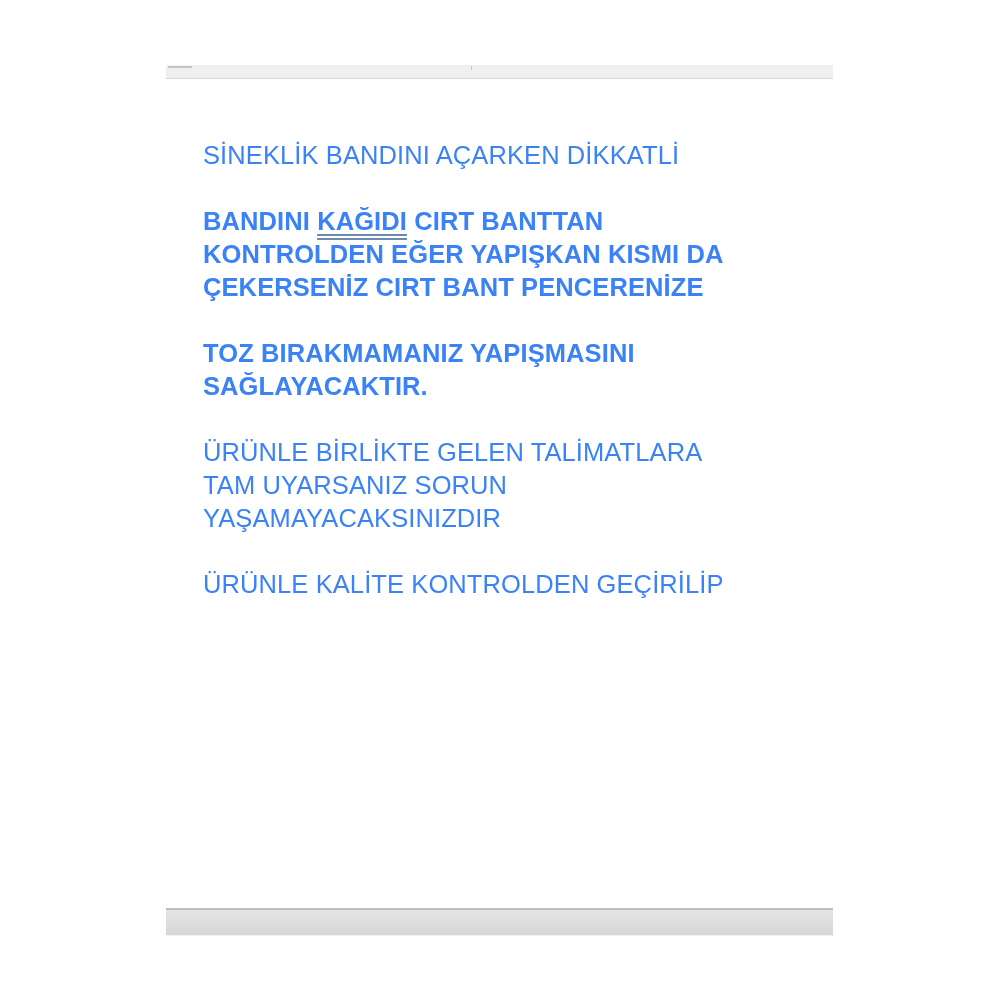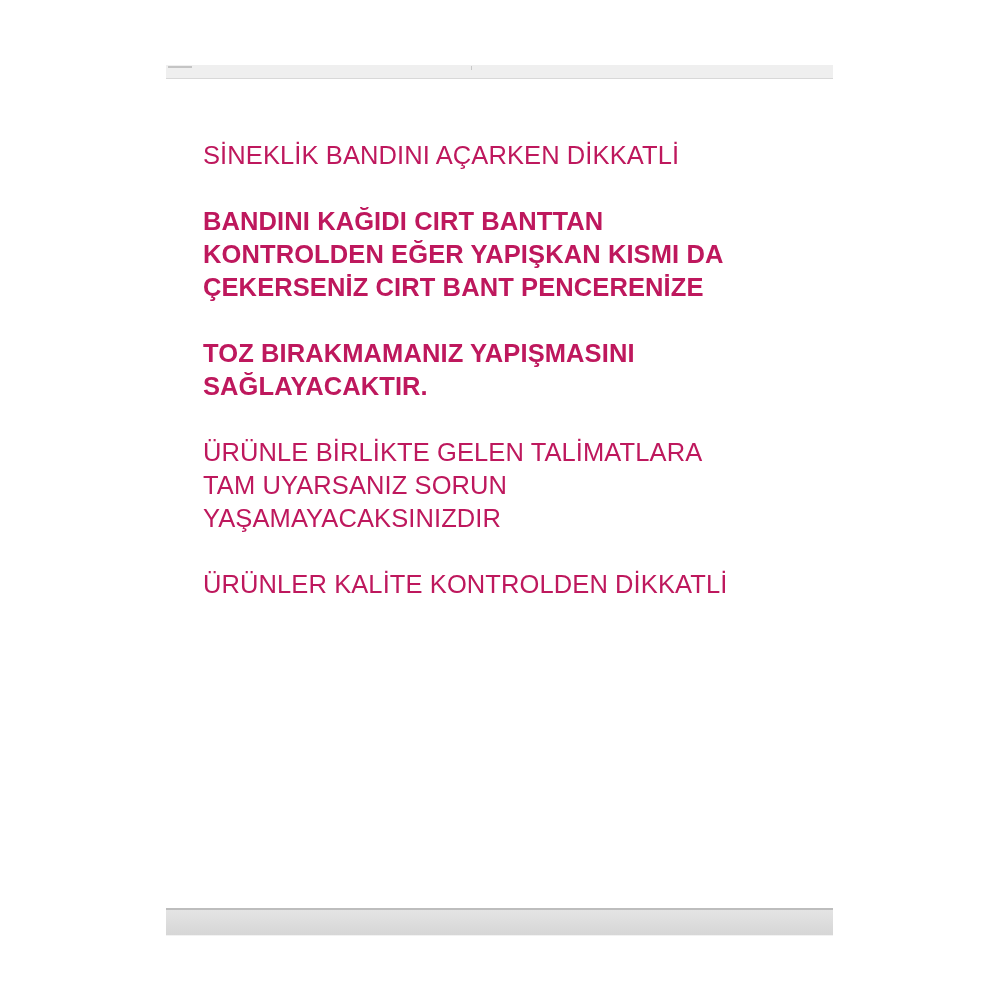--- a/index.html
+++ b/index.html
@@ -2,25 +2,25 @@
 <html><head>
 <meta charset="utf-8">
 <style>
   html, body { margin:0; padding:0; background:#ffffff; }
   body { width:1000px; height:1000px; position:relative; overflow:hidden; font-family:"Liberation Sans", sans-serif; }
   .frame { position:absolute; left:166px; width:667px; }
   .top-bar { top:65px; height:13px; background:#efefef; border-bottom:1px solid #d8d8d8; }
   .top-bar .indicator { position:absolute; left:2px; top:1px; width:24px; height:2px; background:#c4c4c4; }
   .top-bar .tick { position:absolute; left:305px; top:1px; width:1px; height:4px; background:#c8c8c8; }
   .bottom-bar { top:908px; height:25px; background:linear-gradient(#e4e4e4,#d6d6d6); border-top:2px solid #bdbdbd; border-bottom:1px solid #f2f2f2; }
-  .doc { position:absolute; left:203px; top:139px; width:620px; color:#be185d; font-size:25.5px; line-height:33px; letter-spacing:0.1px; }
+  .doc { position:absolute; left:203px; top:139px; width:620px; color:#3b82f6; font-size:25.5px; line-height:33px; letter-spacing:0.1px; }
   .para { margin:0 0 33px 0; }
   .para.bold { font-weight:bold; }
   .line { display:block; white-space:nowrap; }
-  .spell { text-decoration-style:double; text-decoration-color:#6a8ab0; text-underline-offset:4px; }
+  .spell { text-decoration:underline; text-decoration-style:double; text-decoration-color:#6a8ab0; text-underline-offset:4px; }
   .caret { display:inline-block; width:1.5px; height:33px; background:#222; vertical-align:-7px; margin-left:6px; }
 </style>
 </head>
 <body>
 
 <div class="frame top-bar">
   <div class="indicator"></div>
   <div class="tick"></div>
 </div>
 
@@ -40,17 +40,17 @@
     <span class="line">SAĞLAYACAKTIR.</span>
   </p>
 
   <p class="para">
     <span class="line">ÜRÜNLE BİRLİKTE GELEN TALİMATLARA</span>
     <span class="line">TAM UYARSANIZ SORUN</span>
     <span class="line">YAŞAMAYACAKSINIZDIR</span>
   </p>
 
   <p class="para">
-    <span class="line">ÜRÜNLER KALİTE KONTROLDEN DİKKATLİ</span>
+    <span class="line">ÜRÜNLE KALİTE KONTROLDEN GEÇİRİLİP</span>
   </p>
 </div>
 
 <div class="frame bottom-bar"></div>
 
 </body></html>

